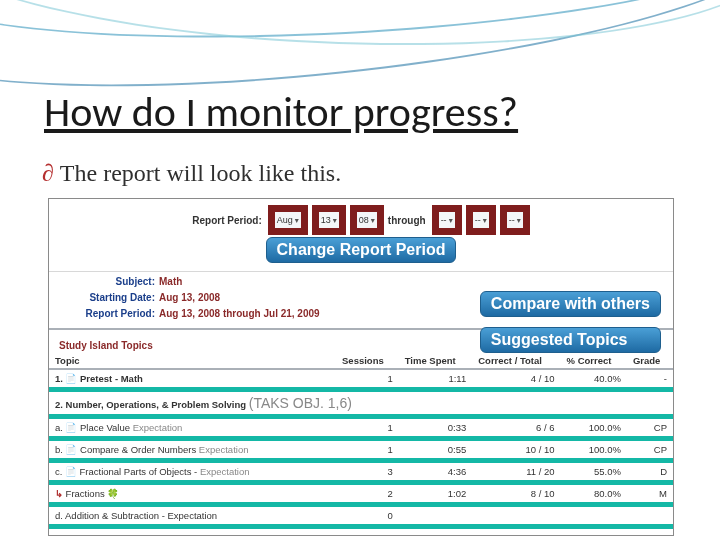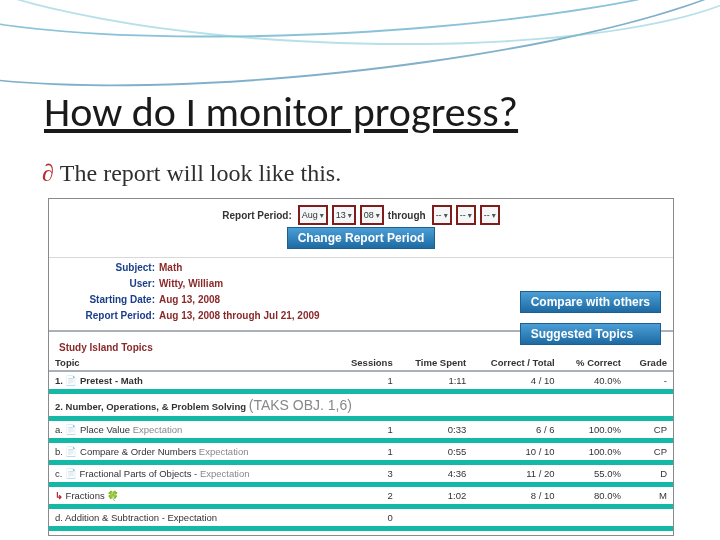--- a/index.html
+++ b/index.html
@@ -6,35 +6,35 @@
   .deco{position:absolute;border:2px solid;border-radius:50%;opacity:.55}
   .d1{width:900px;height:160px;left:-120px;top:-90px;border-color:#1a6fa0;transform:rotate(-6deg)}
   .d2{width:880px;height:140px;left:-100px;top:-110px;border-color:#2a8fb8;transform:rotate(-3deg)}
   .d3{width:860px;height:190px;left:-90px;top:-150px;border-color:#7bc6d6;transform:rotate(2deg)}
   h1.title{position:absolute;left:36px;top:78px;margin:8px;font-family:Calibri,Arial,sans-serif;font-weight:400;font-size:42px;color:#1a1a1a;text-decoration:underline}
   .sub{position:absolute;left:42px;top:160px;font-family:"Segoe Script","Comic Sans MS",cursive;font-size:24px;color:#2f2f2f}
   .sub .glyph{color:#b53030;font-family:Georgia,serif;margin-right:6px}
   .shot{position:absolute;left:48px;top:198px;width:624px;height:336px;border:1px solid #8a8a8a;background:#fff;font-family:Verdana,Arial,sans-serif;font-size:10px;color:#333;overflow:hidden}
   .filters{display:flex;align-items:center;justify-content:center;gap:4px;padding:6px 0 2px;flex-wrap:wrap}
   .filters b{font-weight:700;margin-right:2px}
-  .sel{display:inline-flex;align-items:center;border:2px solid #7f1d1d;background:#f4f6f8;height:16px;font-size:9px;padding:0 2px}
+  .sel{display:inline-flex;align-items:center;border:7px solid #7f1d1d;background:#f4f6f8;height:16px;font-size:9px;padding:0 2px}
   .sel .car{margin-left:2px;color:#555;font-size:8px}
-  .btn{display:inline-block;background:linear-gradient(#4a9fd6,#1e6aa3);color:#fff;border:1px solid #1e5f8e;border-radius:0;padding:3px 10px;font-size:12px;font-weight:700;cursor:pointer}
+  .btn{display:inline-block;background:linear-gradient(#4a9fd6,#1e6aa3);color:#fff;border:1px solid #1e5f8e;border-radius:6px;padding:3px 10px;font-size:16px;font-weight:700;cursor:pointer}
   .center{text-align:center}
   .hr-thin{border-top:1px solid #d8d8d8;margin:4px 0 2px}
   .hr-strong{border-top:2px solid #aab0b7;margin:6px 0}
   .hdr{font-weight:700;font-size:11px;text-align:center;padding:2px 0 6px}
   .meta{padding:0 10px}
   .meta .row{display:flex;align-items:center;line-height:16px}
   .meta .lbl{width:96px;text-align:right;font-weight:700;color:#1a3e8a;padding-right:4px}
   .meta .val{color:#8a2a2a;font-weight:700}
   .side-btns{position:absolute;right:12px;top:92px;display:flex;flex-direction:column;gap:10px}
   .section-title{color:#8a2a2a;font-weight:700;padding:4px 10px 2px}
   .tbl{width:100%;border-collapse:collapse;font-size:9.5px}
-  .tbl th{font-weight:700;text-align:right;border-bottom:2px solid #aab0b7;padding:2px 6px;color:#333}
+  .tbl th{font-weight:700;text-align:left;border-bottom:2px solid #aab0b7;padding:2px 6px;color:#333}
   .tbl th.topic{text-align:left;width:46%}
   .tbl td{border-bottom:5px solid #14b8a6;padding:3px 6px;text-align:right;color:#333}
   .tbl td.topic{text-align:left}
   .strand{font-weight:700;color:#1a3e8a}
   .grey{color:#888}
   .taks{color:#888;font-size:14px;font-weight:400}
   .ind{padding-left:18px}
   .ind2{padding-left:36px}
   .arrow{color:#b03030;font-weight:700;font-family:Arial}
 </style>
@@ -83,24 +83,20 @@
   <div class="center" style="padding-bottom:4px">
     <span class="btn">Change Report Period</span>
   </div>
 
   <div class="hr-thin"></div>
 
   <div class="meta">
     <div class="row">
         <span class="lbl">Subject:</span>
         <span class="val">Math</span>
-      </div>
-    <div class="row">
-        <span class="lbl">User:</span>
-        <span class="val">Witty, William</span>
       </div>
     <div class="row">
         <span class="lbl">Starting Date:</span>
         <span class="val">Aug 13, 2008</span>
       </div>
     <div class="row">
         <span class="lbl">Report Period:</span>
         <span class="val">Aug 13, 2008 through Jul 21, 2009</span>
       </div>
   </div>

